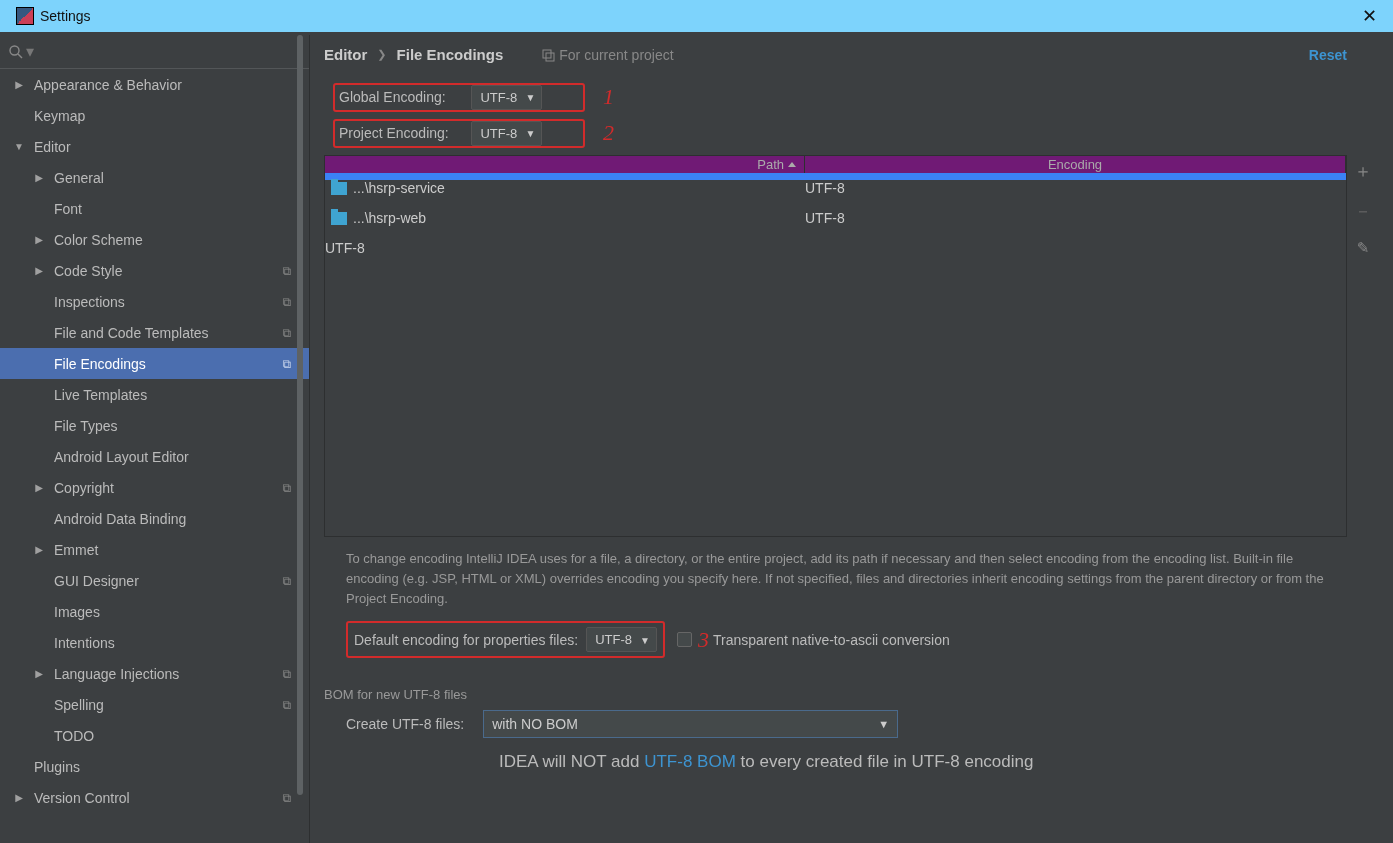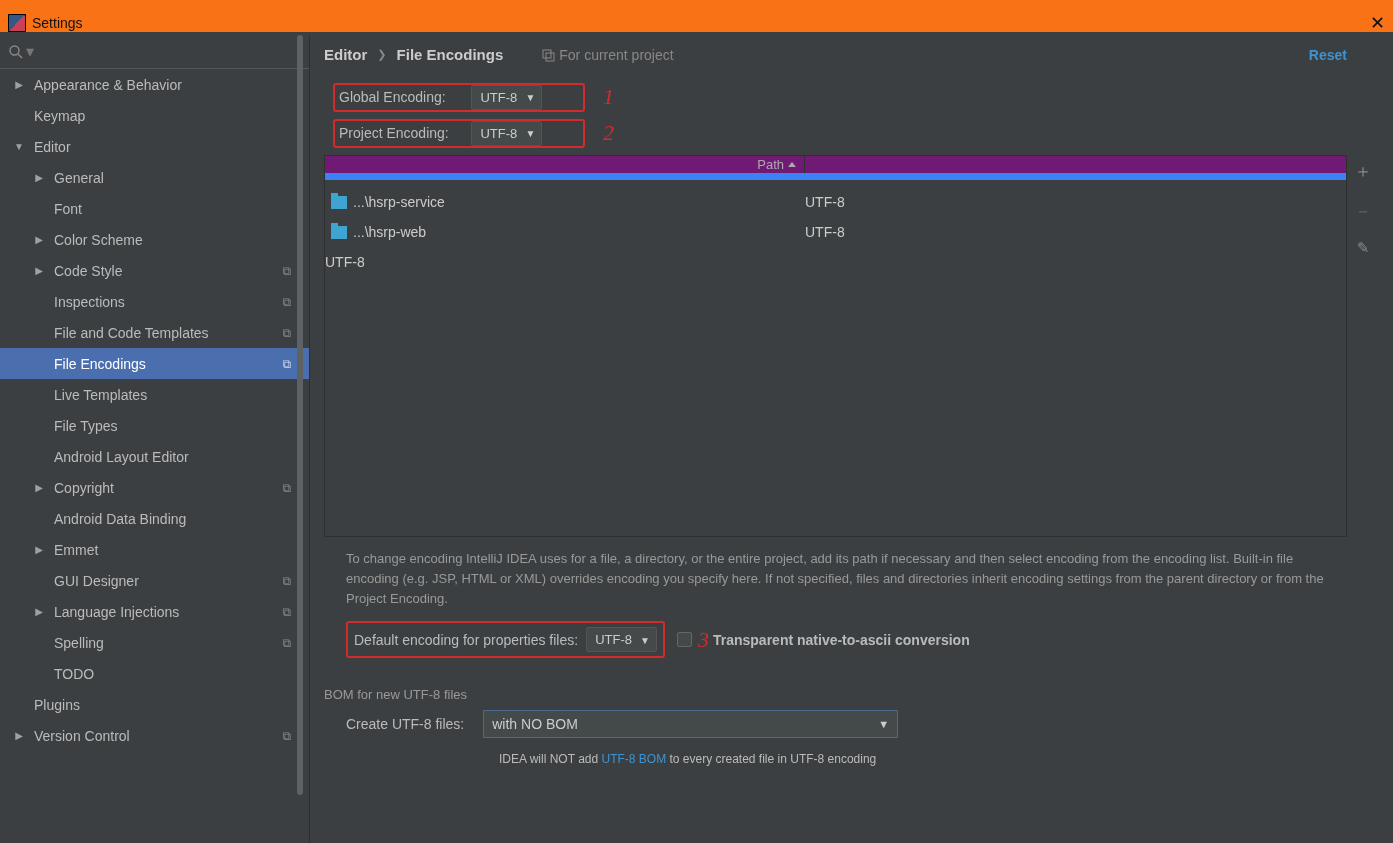--- a/index.html
+++ b/index.html
@@ -1,18 +1,18 @@
 <!DOCTYPE html>
 <html><head>
 <meta charset="utf-8">
 <style>
   * { box-sizing: border-box; margin: 0; padding: 0; font-family: "Segoe UI", Arial, sans-serif; }
   body { width:1393px; height:843px; background:#3c3f41; color:#bbb; overflow:hidden; }
   
-  .titlebar { height:32px; background:#f97316; color:#111; display:flex; align-items:flex-end; padding:0 8px; justify-content:space-between; }
+  .titlebar { height:32px; background:#7dd3fc; color:#111; display:flex; align-items:center; padding:0 16px; justify-content:space-between; }
   .titlebar .left { display:flex; align-items:center; gap:6px; font-size:14px; }
   .titlebar .app-icon { width:18px; height:18px; background:linear-gradient(135deg,#365880 50%,#cb3f57 50%); border:1px solid #000; }
   .titlebar .close { font-size:18px; line-height:1; cursor:pointer; }
   
   .title-sep { height:3px; background:#3c3f41; }
   
   .body { display:flex; height:calc(843px - 35px); }
   .sidebar { width:310px; background:#3c3f41; border-right:1px solid #2d2f30; display:flex; flex-direction:column; position:relative; }
   .sidebar .search { height:34px; display:flex; align-items:center; padding:0 8px; border-bottom:1px solid #535658; }
   .sidebar .search svg { width:16px; height:16px; }
@@ -40,40 +40,40 @@
   .dropdown { border:1px solid #555; border-radius:2px; background:#44494a; height:25px; padding:0 24px 0 8px; color:#ccc; font-size:13px; display:inline-flex; align-items:center; position:relative; }
   .dropdown .caret { position:absolute; right:6px; top:50%; transform:translateY(-50%); font-size:10px; color:#ccc; }
   .field-label { font-size:14px; color:#bbb; }
   
   .table-area { margin-top:4px; border:1px solid #2d2f30; position:relative; }
   .table-head { display:flex; height:24px; background:#701a75; border-bottom:7px solid #3b82f6; }
   .table-head .col { display:flex; align-items:center; justify-content:center; font-size:13px; color:#aaa; border-right:1px solid #2d2f30; }
   .table-head .col.path { flex:0 0 480px; justify-content:flex-end; padding-right:8px; gap:4px; }
   .table-head .col.enc { flex:1; }
   .table-body { background:#3c3f41; height:356px; }
-  .table-row { display:flex; align-items:flex-end; height:30px; font-size:14px; color:#ccc; }
+  .table-row { display:flex; align-items:flex-start; height:30px; font-size:14px; color:#ccc; }
   .table-row .path-cell { flex:0 0 480px; display:flex; align-items:center; gap:6px; padding-left:6px; }
   .table-row .enc-cell { flex:1; }
   .folder-icon { width:16px; height:13px; background:#3fa4d1; position:relative; }
   .folder-icon::before { content:""; position:absolute; top:-3px; left:0; width:7px; height:3px; background:#3fa4d1; }
   .table-actions { position:absolute; right:-30px; top:0; width:28px; display:flex; flex-direction:column; align-items:center; gap:16px; padding-top:4px; }
   .table-actions span { color:#888; font-size:18px; cursor:pointer; }
   
   .help { font-size:13px; color:#999; line-height:1.55; padding:12px 20px 12px 22px; }
   
   .section-title { font-size:13px; color:#999; margin:4px 0 6px 0; }
   .props-row { display:flex; align-items:center; gap:12px; padding-left:22px; }
   .props-marked { border:2px solid #d22b2b; border-radius:3px; padding:4px 6px; display:flex; align-items:center; gap:8px; }
   .checkbox { width:15px; height:15px; border:1px solid #666; border-radius:2px; background:#44494a; }
   
   .bom-sect { margin-top:29px; }
   .bom-row { display:flex; align-items:center; gap:19px; padding-left:22px; margin-top:8px; }
   .bom-dd { width:415px; height:28px; border:1px solid #4a6a8c; background:#44494a; display:flex; align-items:center; padding:0 8px; color:#ccc; font-size:14px; position:relative; }
   .bom-dd .caret { position:absolute; right:8px; font-size:11px; }
-  .bom-info { font-size:12px; color:#bbb; padding-left:175px; margin-top:14px; }
+  .bom-info { font-size:17px; color:#bbb; padding-left:175px; margin-top:14px; }
   .bom-info .link { color:#3d94d1; }
   .sort-indicator { width:0; height:0; border-left:4px solid transparent; border-right:4px solid transparent; border-bottom:5px solid #aaa; }
   .proj svg { width:14px; height:14px; }
 </style>
 </head>
 <body>
 
 <div class="titlebar">
   <div class="left">
     <span class="app-icon"></span>
@@ -160,20 +160,28 @@
           <span>Android Data Binding</span>
         </div>
         <div class="tree-item level1">
           <span class="arrow">▶</span>
           <span>Emmet</span>
         </div>
         <div class="tree-item level1">
           <span class="arrow spacer">▶</span>
           <span>GUI Designer</span>
           <span class="copy-badge">⧉</span>
+        </div>
+        <div class="tree-item level1">
+          <span class="arrow spacer">▶</span>
+          <span>Images</span>
+        </div>
+        <div class="tree-item level1">
+          <span class="arrow spacer">▶</span>
+          <span>Intentions</span>
         </div>
         <div class="tree-item level1">
           <span class="arrow">▶</span>
           <span>Language Injections</span>
           <span class="copy-badge">⧉</span>
         </div>
         <div class="tree-item level1">
           <span class="arrow spacer">▶</span>
           <span>Spelling</span>
           <span class="copy-badge">⧉</span>
@@ -235,20 +243,23 @@
       </div>
       <span class="annot">2</span>
     </div>
 
     <div style="position:relative;">
       <div class="table-area">
         <div class="table-head">
           <div class="col path">
             <span>Path</span>
             <span class="sort-indicator"></span>
+          </div>
+          <div class="col enc">
+            <span>Encoding</span>
           </div>
         </div>
         <div class="table-body" id="tbody">
             <div class="table-row">
               <div class="path-cell">
                 <span class="folder-icon"></span>
                 <span>...\hsrp-service</span>
               </div>
               <div class="enc-cell">UTF-8</div>
             </div>
@@ -276,21 +287,21 @@
     <div class="props-row">
       <div class="props-marked">
         <span class="field-label">Default encoding for properties files:</span>
         <span class="dropdown">
           <span>UTF-8</span>
             <span class="caret">▼</span>
         </span>
       </div>
       <span class="checkbox"></span>
       <span class="annot" style="margin-left:-6px;">3</span>
-      <span class="field-label" style="margin-left:-8px;font-weight:bold;">Transparent native-to-ascii conversion</span>
+      <span class="field-label" style="margin-left:-8px;">Transparent native-to-ascii conversion</span>
     </div>
 
     <div class="bom-sect">
       <div class="section-title">BOM for new UTF-8 files</div>
       <div class="bom-row">
         <span class="field-label">Create UTF-8 files:</span>
         <div class="bom-dd">
           <span>with NO BOM</span>
           <span class="caret">▼</span>
         </div>

